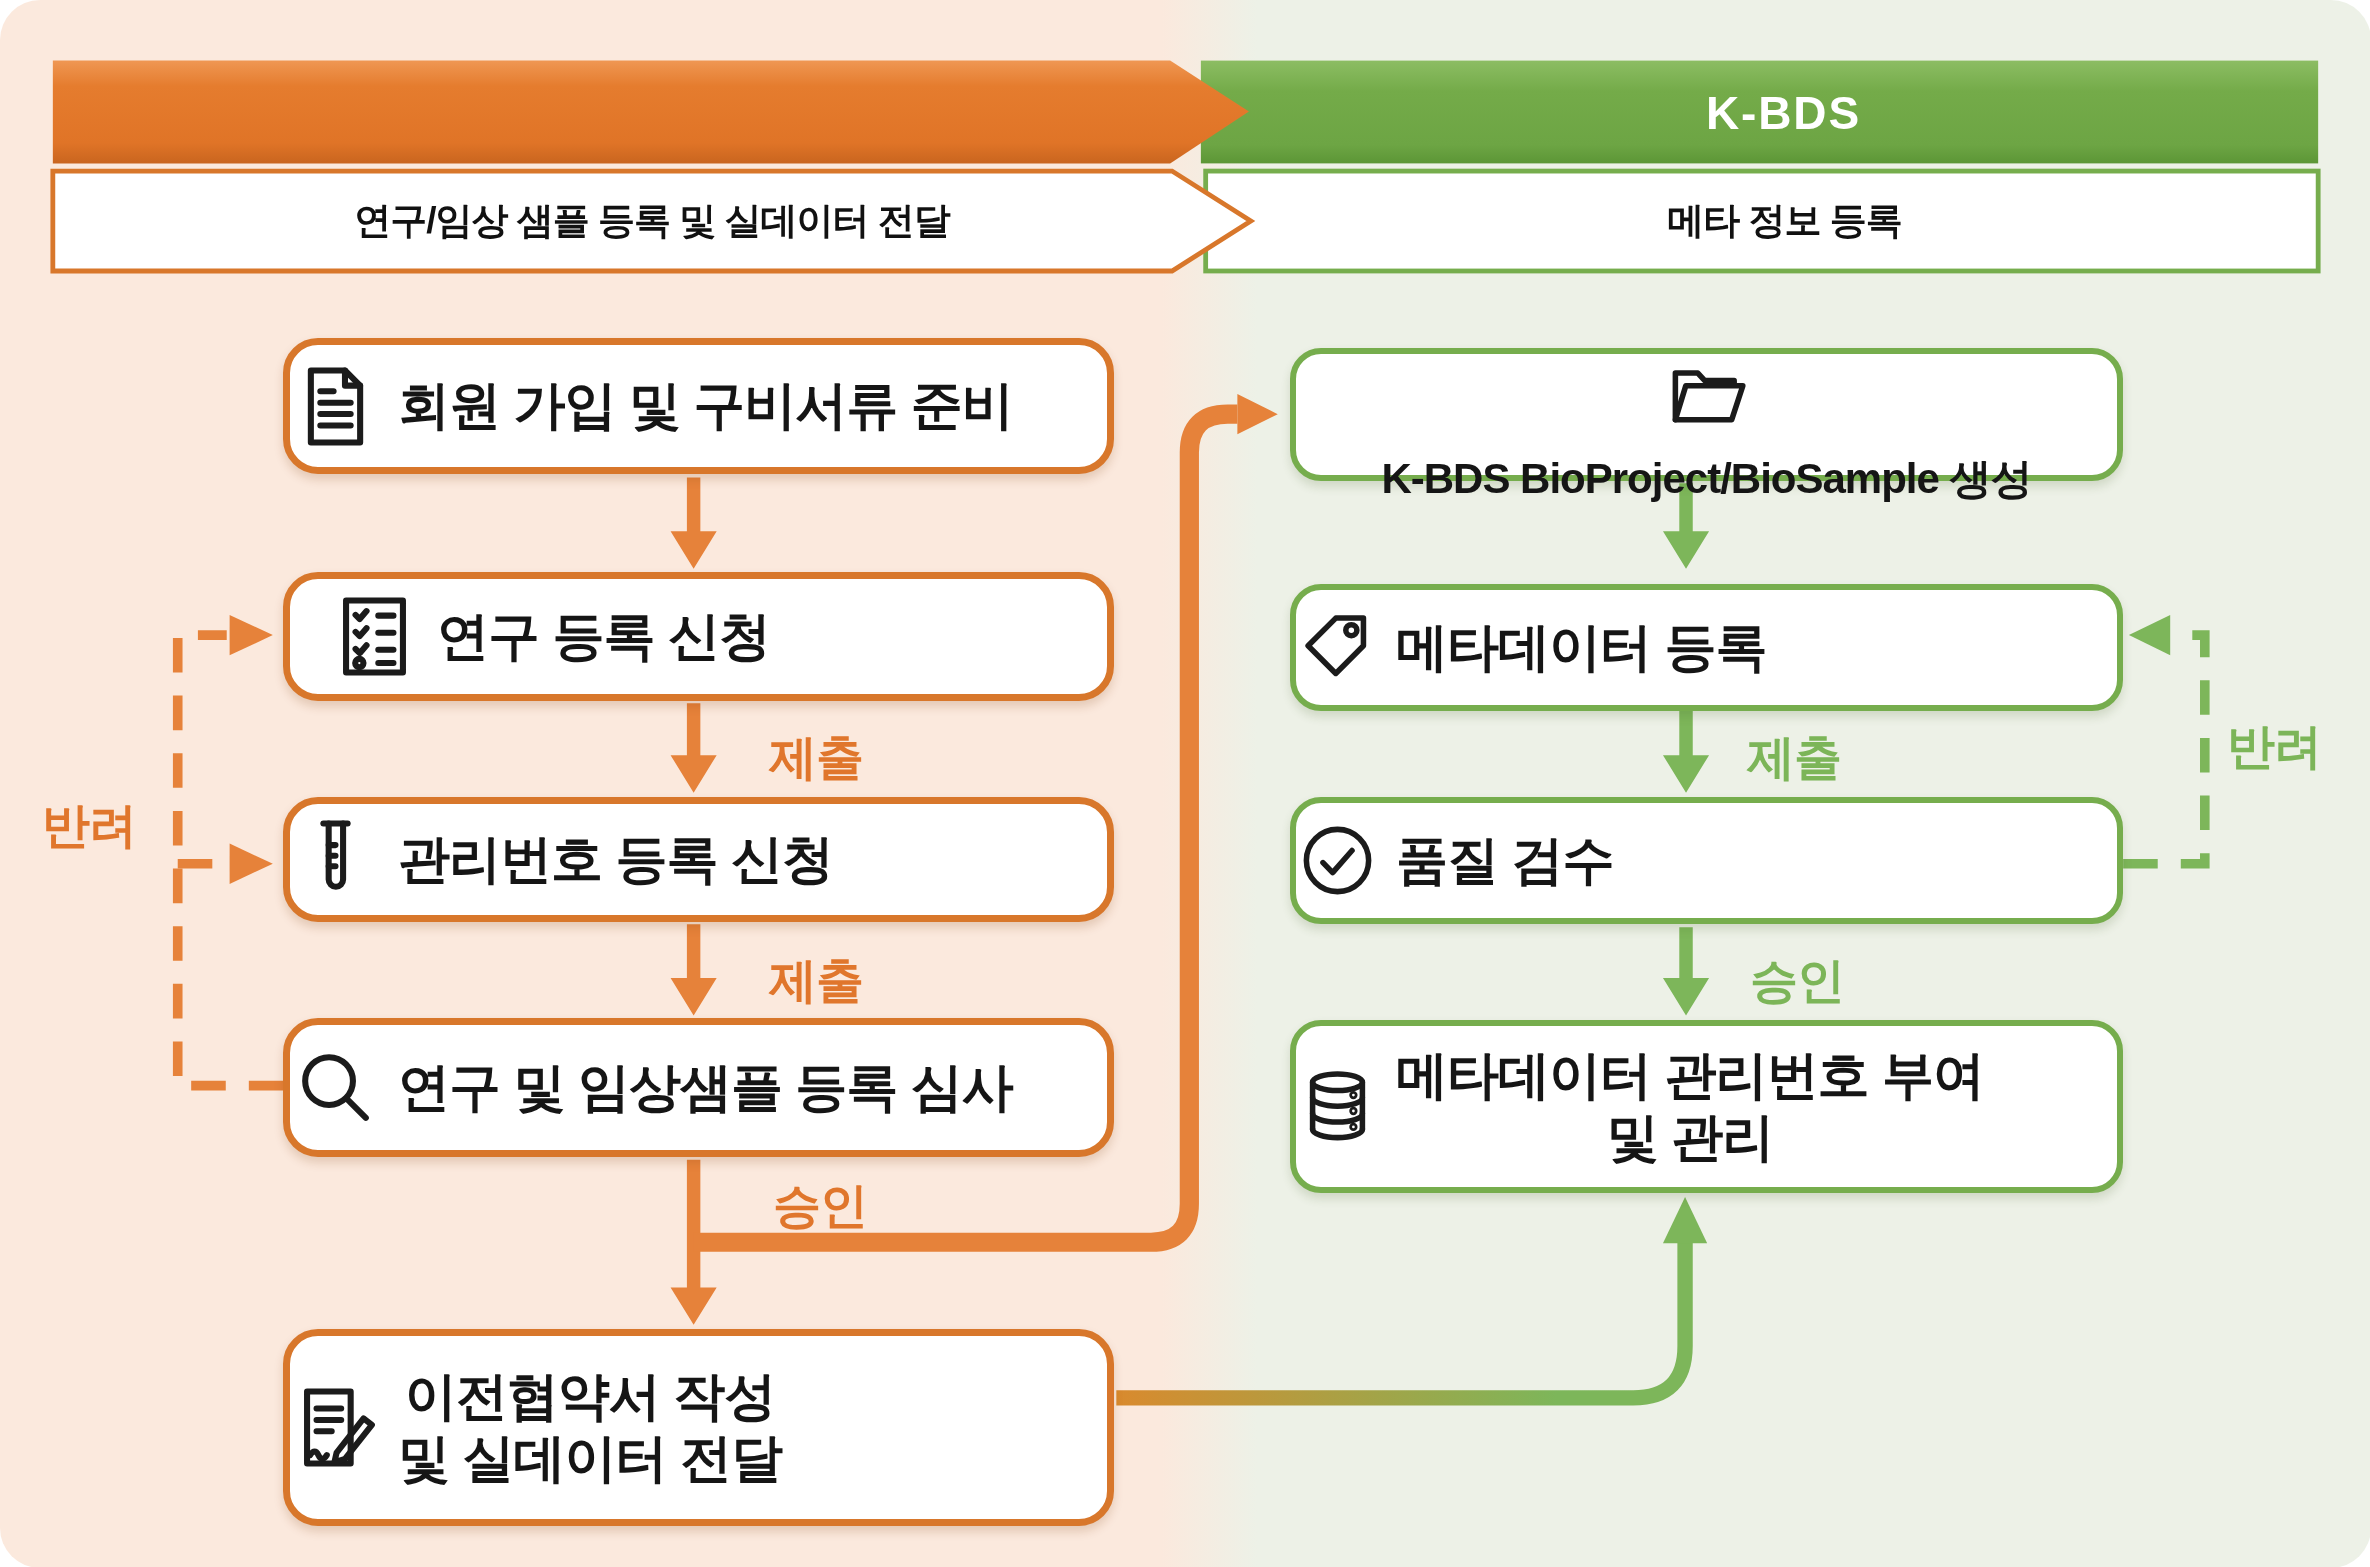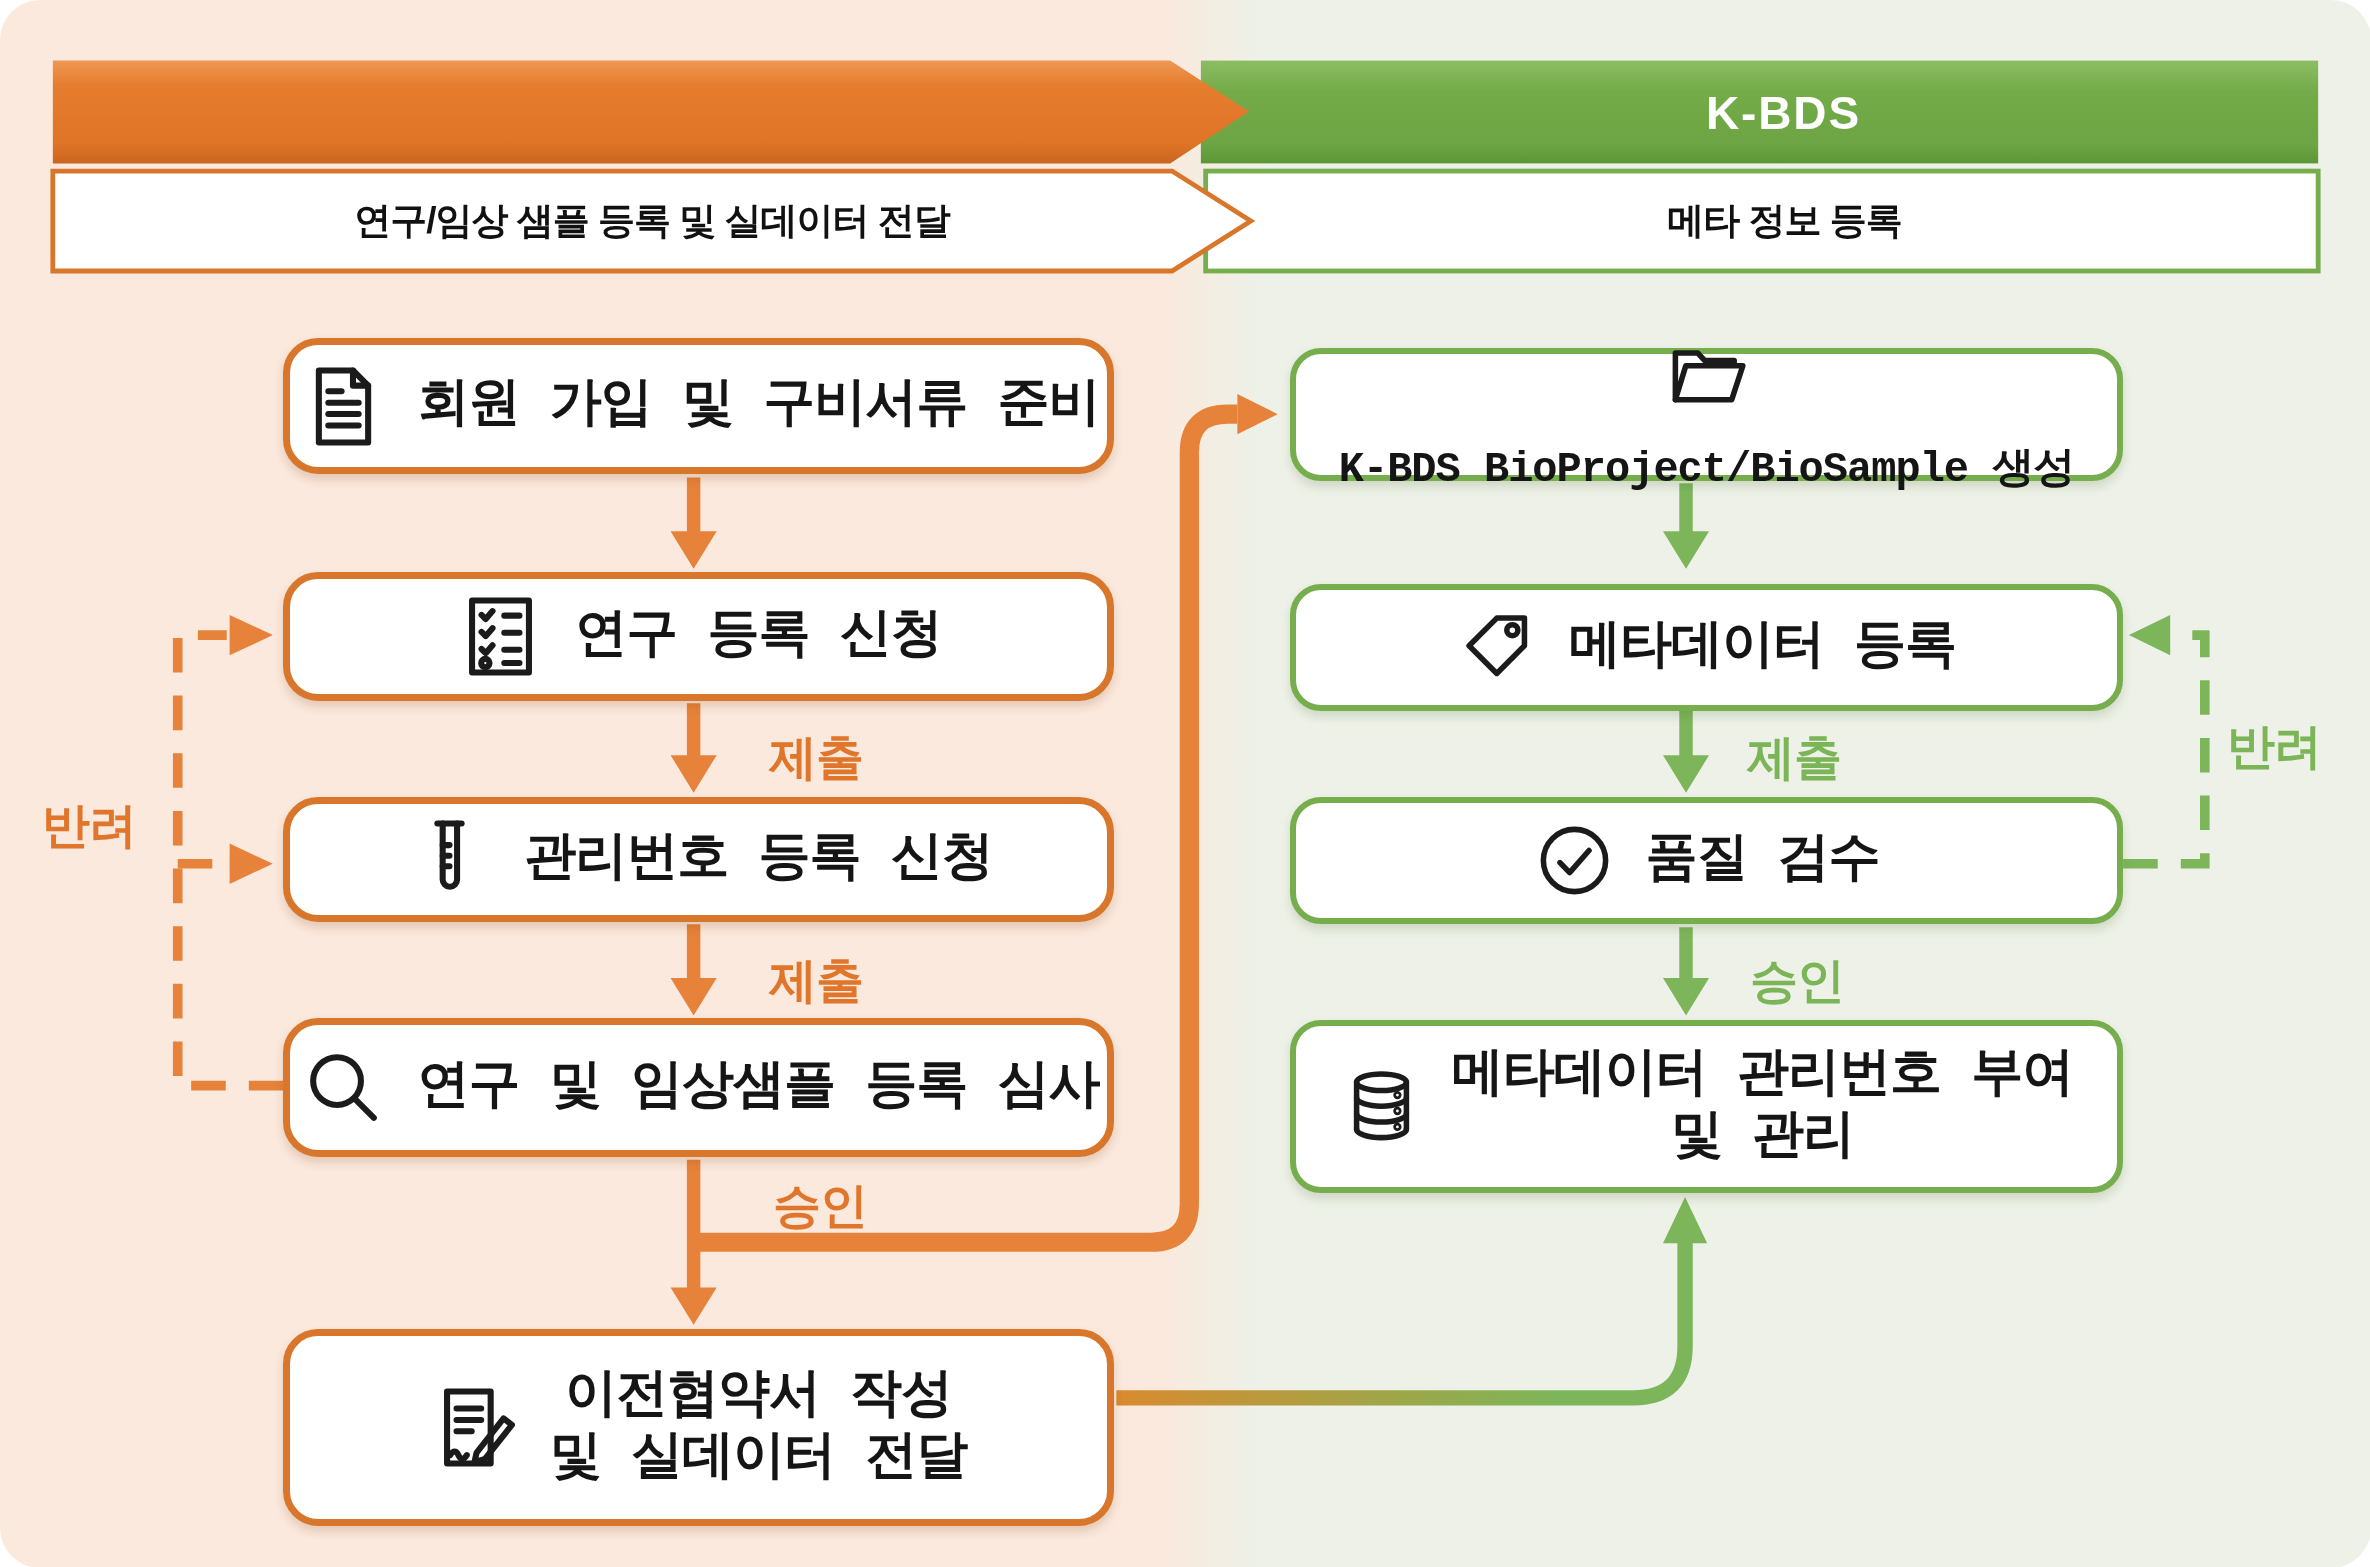--- a/index.html
+++ b/index.html
@@ -6,21 +6,21 @@
   body { font-family:"Liberation Sans","DejaVu Sans",sans-serif; }
   .canvas {
     position:relative; width:2371px; height:1568px;
     border-radius:40px; overflow:hidden;
     background:linear-gradient(90deg,#fbe9dd 0%,#fbe9dd 49%,#edf1e7 53%,#edf1e7 100%);
   }
   svg.layer { position:absolute; left:0; top:0; width:2371px; height:1568px; }
 
   
   .box { position:absolute; background:#ffffff; display:flex; align-items:center;
-         justify-content:center; gap:29px; box-sizing:border-box;font-family:Liberation Mono, monospace; }
+         justify-content:flex-start; gap:17px; box-sizing:border-box; }
   .box.o { border:7.7px solid #d8772b; border-radius:35px;
            box-shadow:0 5.8px 9.6px rgba(130,60,10,.18); }
   .box.g { border:6.7px solid #76ad4d; border-radius:31px;
            box-shadow:0 5.8px 9.6px rgba(60,95,30,.16); }
   .box .lbl { font-weight:bold; color:#151515; font-size:52px; line-height:1.18;
               white-space:pre-line; text-align:center; letter-spacing:-1px; }
   .box .lbl.small { font-size:42px; }
 
   .ic { width:91px; height:91px; flex:0 0 auto; }
   .ic.g { width:83px; height:83px; }
@@ -115,21 +115,21 @@
 
   <div class="box o" style="left:283px;top:338px;width:831px;height:136px;">
     <svg class="ic" viewBox="0 0 24 24">
       <path d="M5.5 2.5 H14.5 L18.5 6.5 V21.5 H5.5 Z"></path>
       <path d="M14.5 2.5 V6.5 H18.5"></path>
       <path d="M8 8 h3.5 M8 11 h8 M8 14 h8 M8 17 h8"></path>
     </svg>
     <span class="lbl">회원 가입 및 구비서류 준비</span>
   </div>
 
-  <div class="box o" style="left:283px;top:572px;width:831px;height:129px;">
+  <div class="box o" style="left:283px;top:572px;width:831px;height:129px;padding-left:39px;">
     <svg class="ic" viewBox="0 0 24 24">
       <rect x="4.5" y="2.5" width="15" height="19"></rect>
       <path d="M7 6.3 l1.1 1.1 1.8-2.1 M13 6.5 h4"></path>
       <path d="M7 10.8 l1.1 1.1 1.8-2.1 M13 11 h4"></path>
       <path d="M7 15.3 l1.1 1.1 1.8-2.1 M13 15.5 h4"></path>
       <circle cx="8" cy="19" r="1.1"></circle>
       <path d="M13 19 h4"></path>
     </svg>
     <span class="lbl">연구 등록 신청</span>
   </div>

